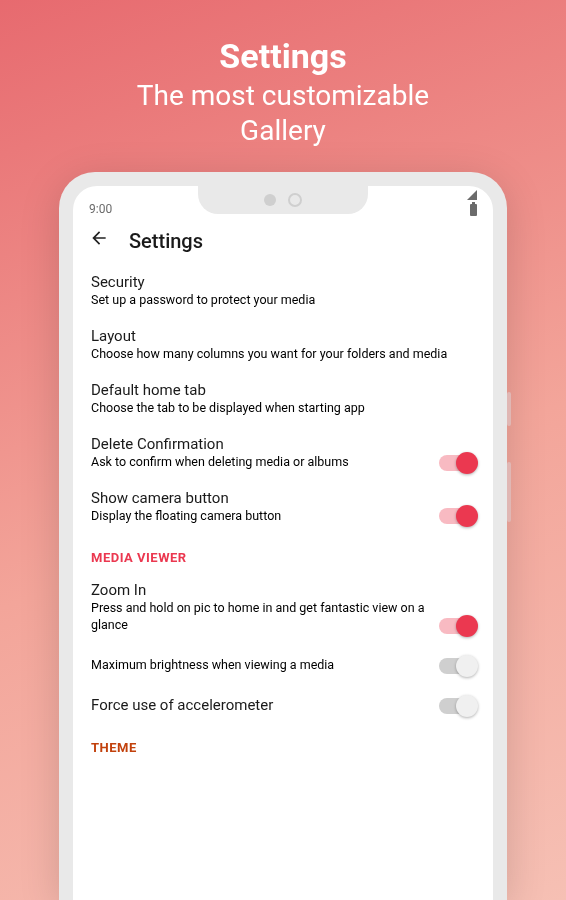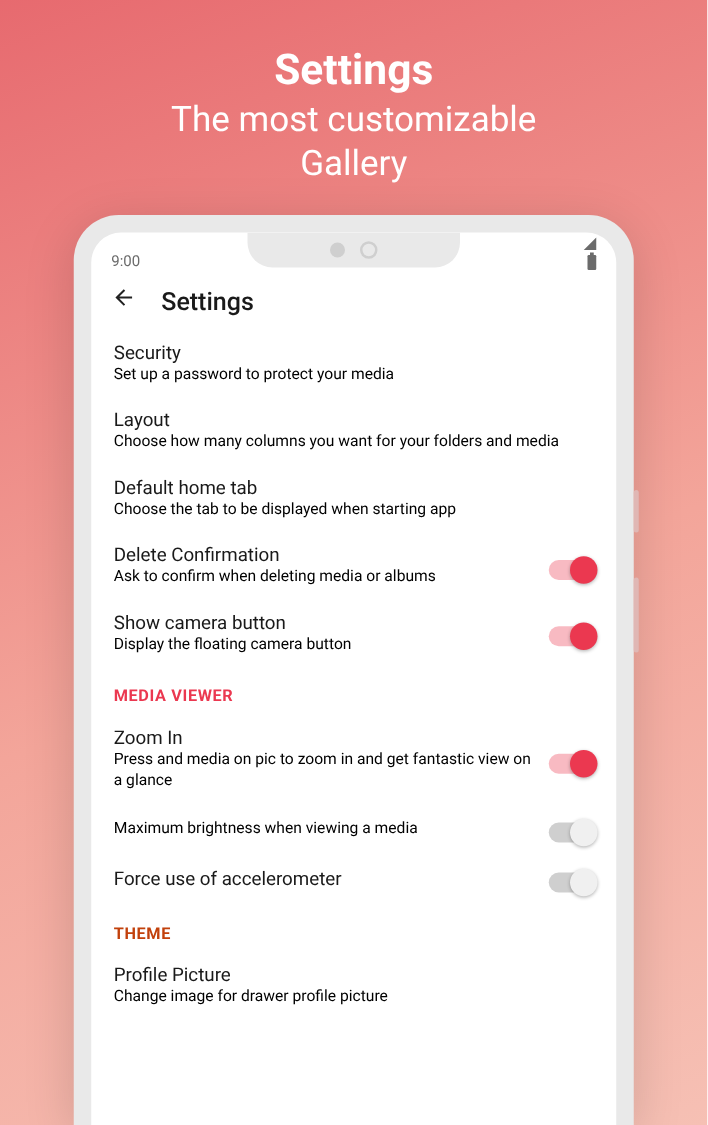--- a/index.html
+++ b/index.html
@@ -55,21 +55,21 @@
   }
   .app-bar .back { font-size: 20px; color:#222; cursor:pointer; }
   .app-bar .title { font-size: 20px; font-weight: 500; color:#1a1a1a; }
 
   .content { padding: 6px 18px 0 18px; }
   .section-header {
     font-size: 13px; font-weight: 700; letter-spacing: .5px;
     margin: 16px 0 8px 0;
   }
   .row {
-    display: flex; align-items: center; justify-content: space-between;
+    display: flex; align-items: flex-end; justify-content: space-between;
     padding: 8px 0 10px 0; gap: 10px; cursor: pointer;
   }
   .row .text { flex: 1; }
   .row .ttl { font-size: 15px; color:#1a1a1a; }
   .row .sub { font-size: 12.5px; color:#000000; line-height: 1.35; margin-top: 1px; }
 
   .toggle {
     width: 36px; height: 16px; border-radius: 10px; position: relative; flex-shrink: 0;
     margin-top: 6px;
   }
@@ -172,21 +172,21 @@
           <div class="toggle on">
               <div class="knob"></div>
             </div>
         </div>
 
         <div class="section-header" style="color:#eb3850">MEDIA VIEWER</div>
 
         <div class="row">
           <div class="text">
             <div class="ttl">Zoom In</div>
-            <div class="sub">Press and media on pic to zoom in and get fantastic view on a glance</div>
+            <div class="sub">Press and hold on pic to home in and get fantastic view on a glance</div>
           </div>
           <div class="toggle on">
               <div class="knob"></div>
             </div>
         </div>
 
         <div class="row">
           <div class="text">
             <div class="sub">Maximum brightness when viewing a media</div>
           </div>
@@ -199,23 +199,17 @@
           <div class="text">
             <div class="ttl">Force use of accelerometer</div>
           </div>
           <div class="toggle off">
               <div class="knob"></div>
             </div>
         </div>
 
         <div class="section-header" style="color:#c2410c">THEME</div>
 
-        <div class="row">
-          <div class="text">
-            <div class="ttl">Profile Picture</div>
-            <div class="sub">Change image for drawer profile picture</div>
-          </div>
-        </div>
 
       </div>
     </div>
   </div>
 </div>
 
 </body></html>

